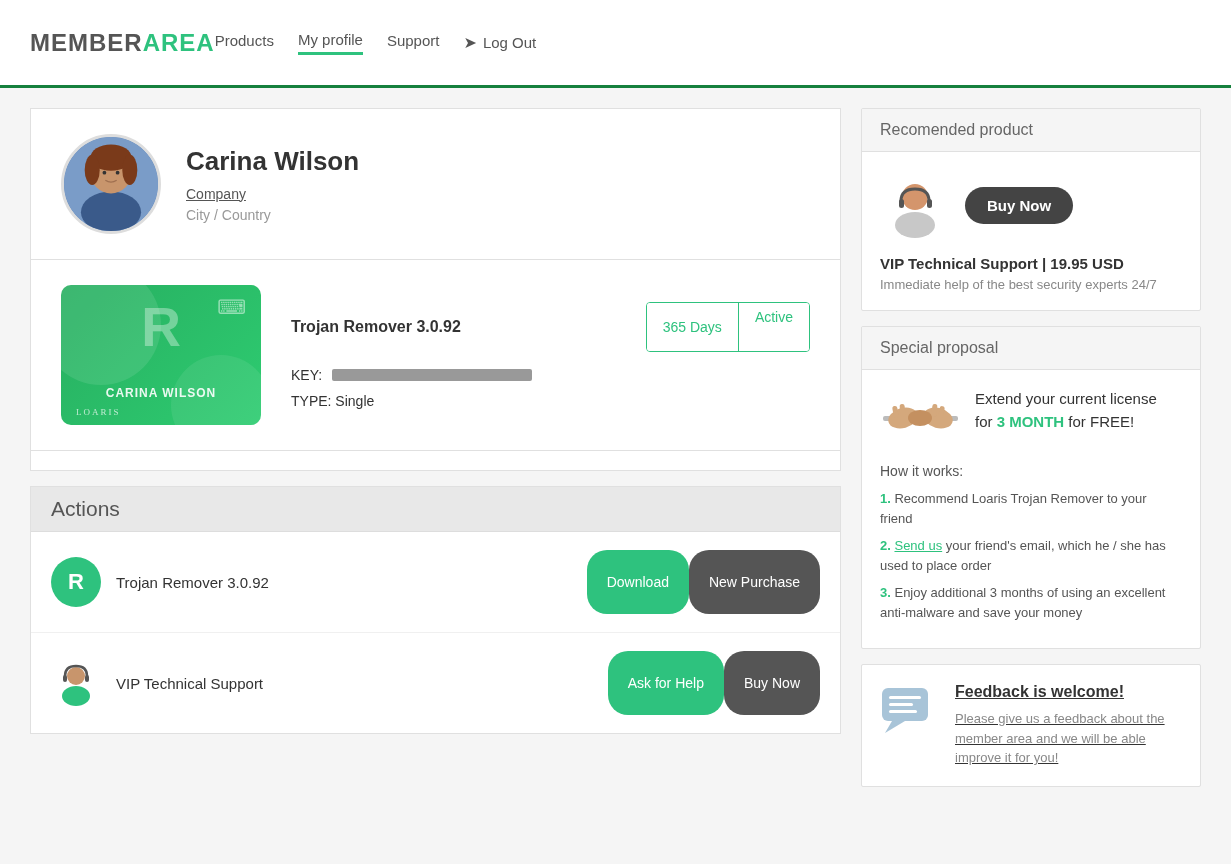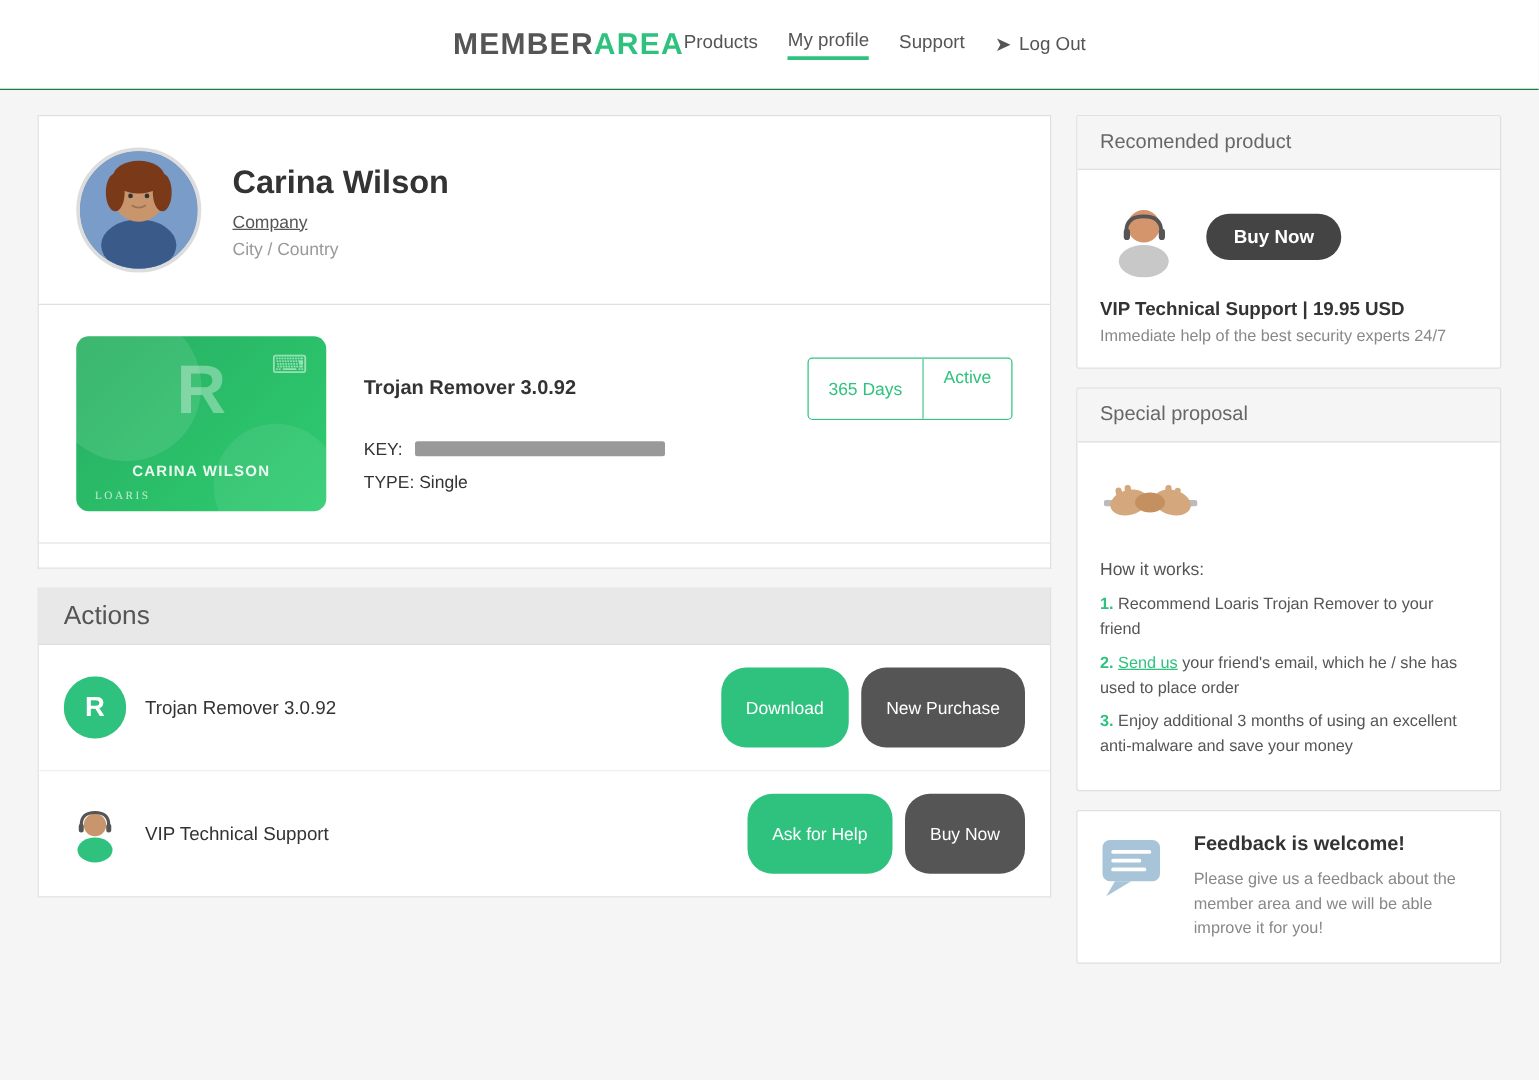--- a/index.html
+++ b/index.html
@@ -3,24 +3,24 @@
   <meta charset="utf-8">
   <style>
     * { box-sizing: border-box; margin: 0; padding: 0; }
     body { font-family: Arial, sans-serif; background: #f5f5f5; color: #333; }
 
     
     .header {
       background: #fff;
       display: flex;
       align-items: center;
-      justify-content: center;
+      justify-content: flex-start;
       padding: 0 30px;
-      height: 72px;
-      border-bottom: 1px solid #15803d;
+      height: 88px;
+      border-bottom: 3px solid #15803d;
     }
     .logo {
       font-size: 24px;
       font-weight: 700;
       letter-spacing: 1px;
     }
     .logo-member { color: #555; }
     .logo-area { color: #2ec27e; }
     .nav {
       display: flex;
@@ -273,21 +273,20 @@
       align-items: center;
       justify-content: center;
     }
     .action-name {
       flex: 1;
       font-size: 15px;
       color: #333;
     }
     .action-buttons {
       display: flex;
-      gap: 10px;
     }
     .btn-green {
       padding: 8px 20px;
       background: #2ec27e;
       color: #fff;
       border: none;
       border-radius: 20px;
       font-size: 14px;
       cursor: pointer;
     }
@@ -406,20 +405,21 @@
       color: #2ec27e;
       text-decoration: underline;
       cursor: pointer;
     }
 
     
     .feedback-content {
       display: flex;
       align-items: flex-start;
       gap: 15px;
+      text-decoration: underline;
     }
     .chat-icon-wrap {
       width: 60px;
       height: 60px;
       flex-shrink: 0;
     }
     .feedback-title {
       font-size: 16px;
       font-weight: 700;
       color: #333;
@@ -583,20 +583,26 @@
               <ellipse cx="20" cy="27" rx="15" ry="10" fill="#d4a87c" transform="rotate(-15 20 27)"></ellipse>
               <ellipse cx="55" cy="27" rx="15" ry="10" fill="#d4a87c" transform="rotate(15 55 27)"></ellipse>
               <ellipse cx="37" cy="27" rx="12" ry="8" fill="#c49060"></ellipse>
 
               <rect x="10" y="15" width="5" height="12" rx="2.5" fill="#d4a87c" transform="rotate(-10 12 21)"></rect>
               <rect x="17" y="13" width="5" height="13" rx="2.5" fill="#d4a87c" transform="rotate(-5 19 19)"></rect>
               <rect x="56" y="15" width="5" height="12" rx="2.5" fill="#d4a87c" transform="rotate(10 58 21)"></rect>
               <rect x="49" y="13" width="5" height="13" rx="2.5" fill="#d4a87c" transform="rotate(5 51 19)"></rect>
             </svg>
           </div>
+          <div class="proposal-text">
+            <span>Extend your current license</span><br>
+            <span>for</span>
+            <span class="highlight">3 MONTH</span>
+            <span>for FREE!</span>
+          </div>
         </div>
 
         <div class="how-it-works-title">How it works:</div>
 
         <div class="how-step">
           <span class="step-num">1.</span>
           <span>Recommend Loaris Trojan Remover to your friend</span>
         </div>
         <div class="how-step">
           <span class="step-num">2.</span>

